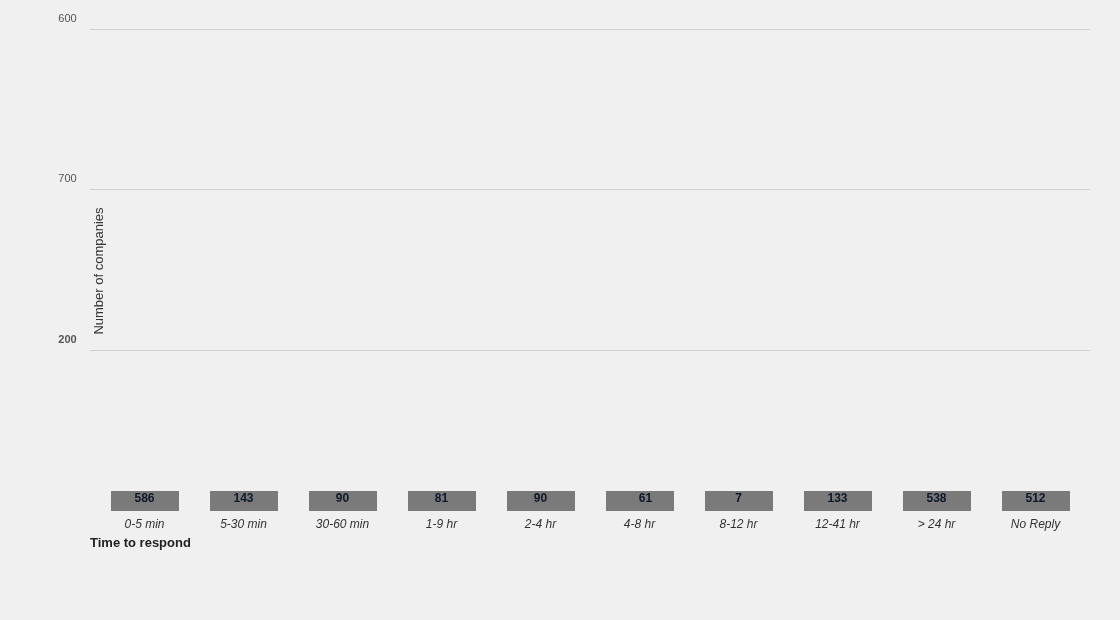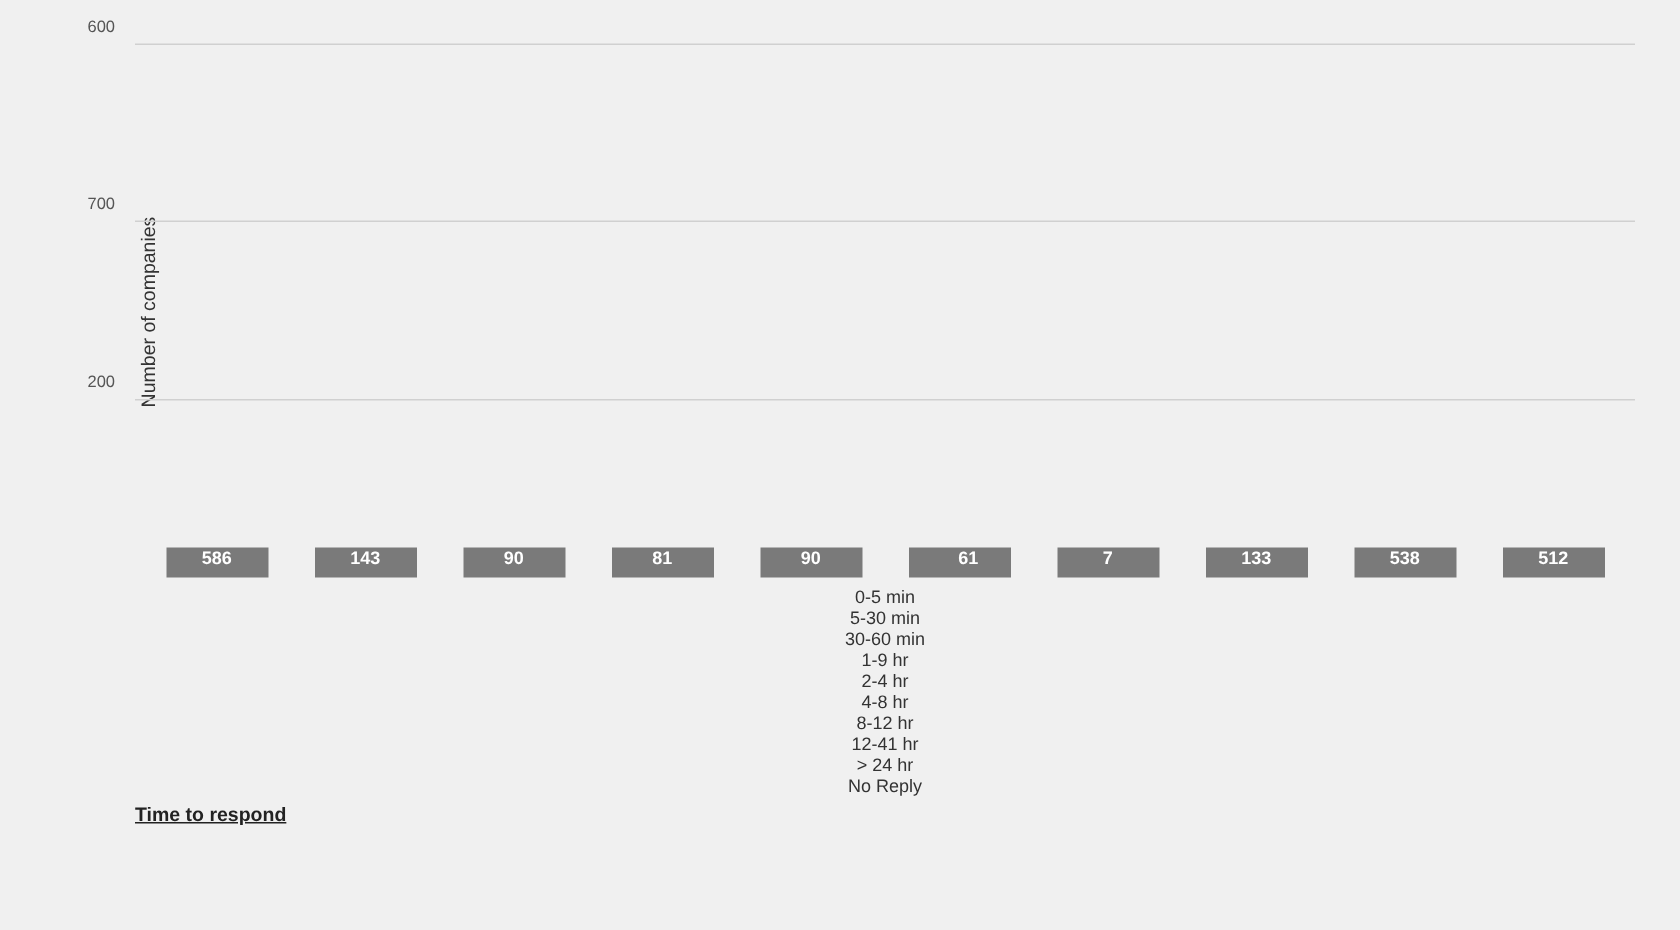--- a/index.html
+++ b/index.html
@@ -88,66 +88,65 @@
     .bar {
       width: 68px;
       background: #7a7a7a;
       position: relative;
       display: flex;
       align-items: flex-end;
       justify-content: center;
       padding-bottom: 6px;
     }
     .bar-value {
-      color: #ffffff;
+      color: #0f172a;
       font-size: 12px;
       font-weight: bold;
     }
     .x-axis-labels {
       display: flex;
-      flex-direction: column;
       justify-content: space-around;
       padding: 0 5px;
       margin-top: 6px;
+      font-style: italic;
     }
     .x-label {
       flex: 1;
       text-align: center;
       font-size: 12px;
       color: #333;
     }
     .x-axis-title {
       display: flex;
       align-items: center;
       margin-top: 4px;
       padding-left: 0;
     }
     .x-axis-title-text {
       font-size: 13px;
       font-weight: bold;
       color: #222;
       margin-right: 8px;
-      text-decoration: underline;
     }
   </style>
 </head>
 <body>
 
 <div class="chart-container">
   <div class="chart-area">
     <span class="y-axis-label">Number of companies</span>
     <div class="grid-and-bars">
 
       <div class="grid-lines" id="grid-lines">
           <div class="grid-line" style="bottom: 100%;"></div>
           <div class="y-tick-label" style="bottom: 100%;">600</div>
           <div class="grid-line" style="bottom: 66.6667%;"></div>
           <div class="y-tick-label" style="bottom: 66.6667%;">700</div>
           <div class="grid-line" style="bottom: 33.3333%;"></div>
-          <div class="y-tick-label" style="bottom: 33.3333%;">200</div>
+          <div class="y-tick-label" style="bottom: 33.3333%; font-weight: bold;">200</div>
         </div>
       <div class="bars-wrapper" id="bars-wrapper">
           <div class="bar-group">
             <div class="bar" style="height: 97.6667%; background: rgb(122, 122, 122);">
               <span class="bar-value">586</span>
             </div>
           </div>
           <div class="bar-group">
             <div class="bar" style="height: 23.8333%; background: rgb(122, 122, 122); text-align: right;">
               <span class="bar-value">143</span>

